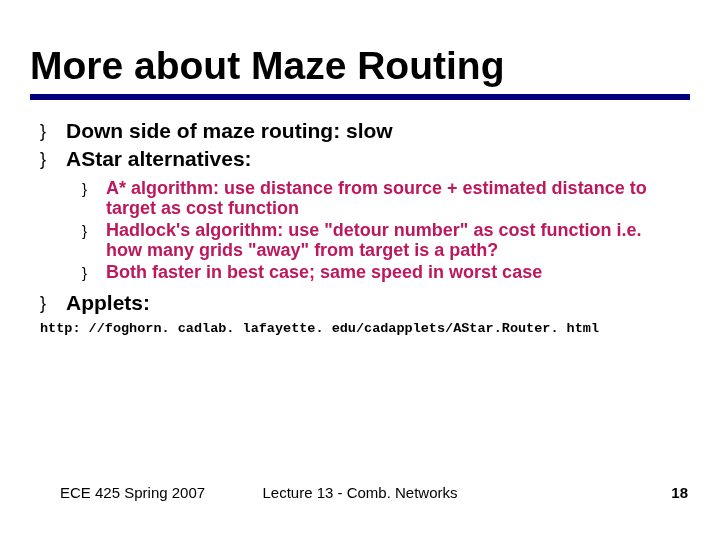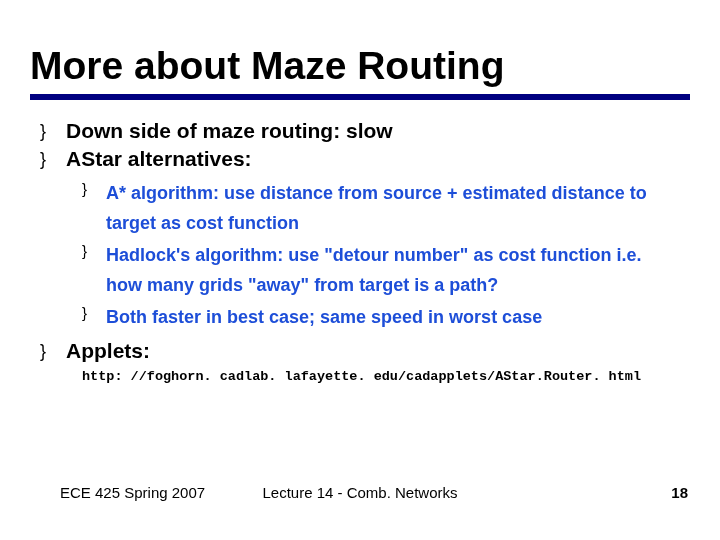--- a/index.html
+++ b/index.html
@@ -74,26 +74,25 @@
   .b2 .bullet {
     width: 24px;
     flex: 0 0 24px;
     font-size: 15px;
     line-height: 22px;
     color: #000000;
     text-align: left;
   }
   .b2 .text {
     font-size: 18px;
-    line-height: 30px;
+    line-height: 20px;
     font-weight: bold;
-    color: #1d4ed8;
+    color: #be185d;
   }
   .urls {
-    margin-left: 42px;
     margin-top: 4px;
   }
   .urls .line {
     font-family: "Courier New", Courier, monospace;
     font-weight: bold;
     font-size: 13.5px;
     line-height: 18px;
     color: #000000;
     white-space: nowrap;
   }
@@ -171,17 +170,17 @@
     </div>
 
     <div class="urls">
       <div class="line">http: //foghorn. cadlab. lafayette. edu/cadapplets/AStar.Router. html</div>
     </div>
 
   </div>
 
   <div class="footer">
     <div class="fl">ECE 425 Spring 2007</div>
-    <div class="fc">Lecture 14 - Comb. Networks</div>
+    <div class="fc">Lecture 13 - Comb. Networks</div>
     <div class="fr">18</div>
   </div>
 
 </div>
 
 </body></html>

